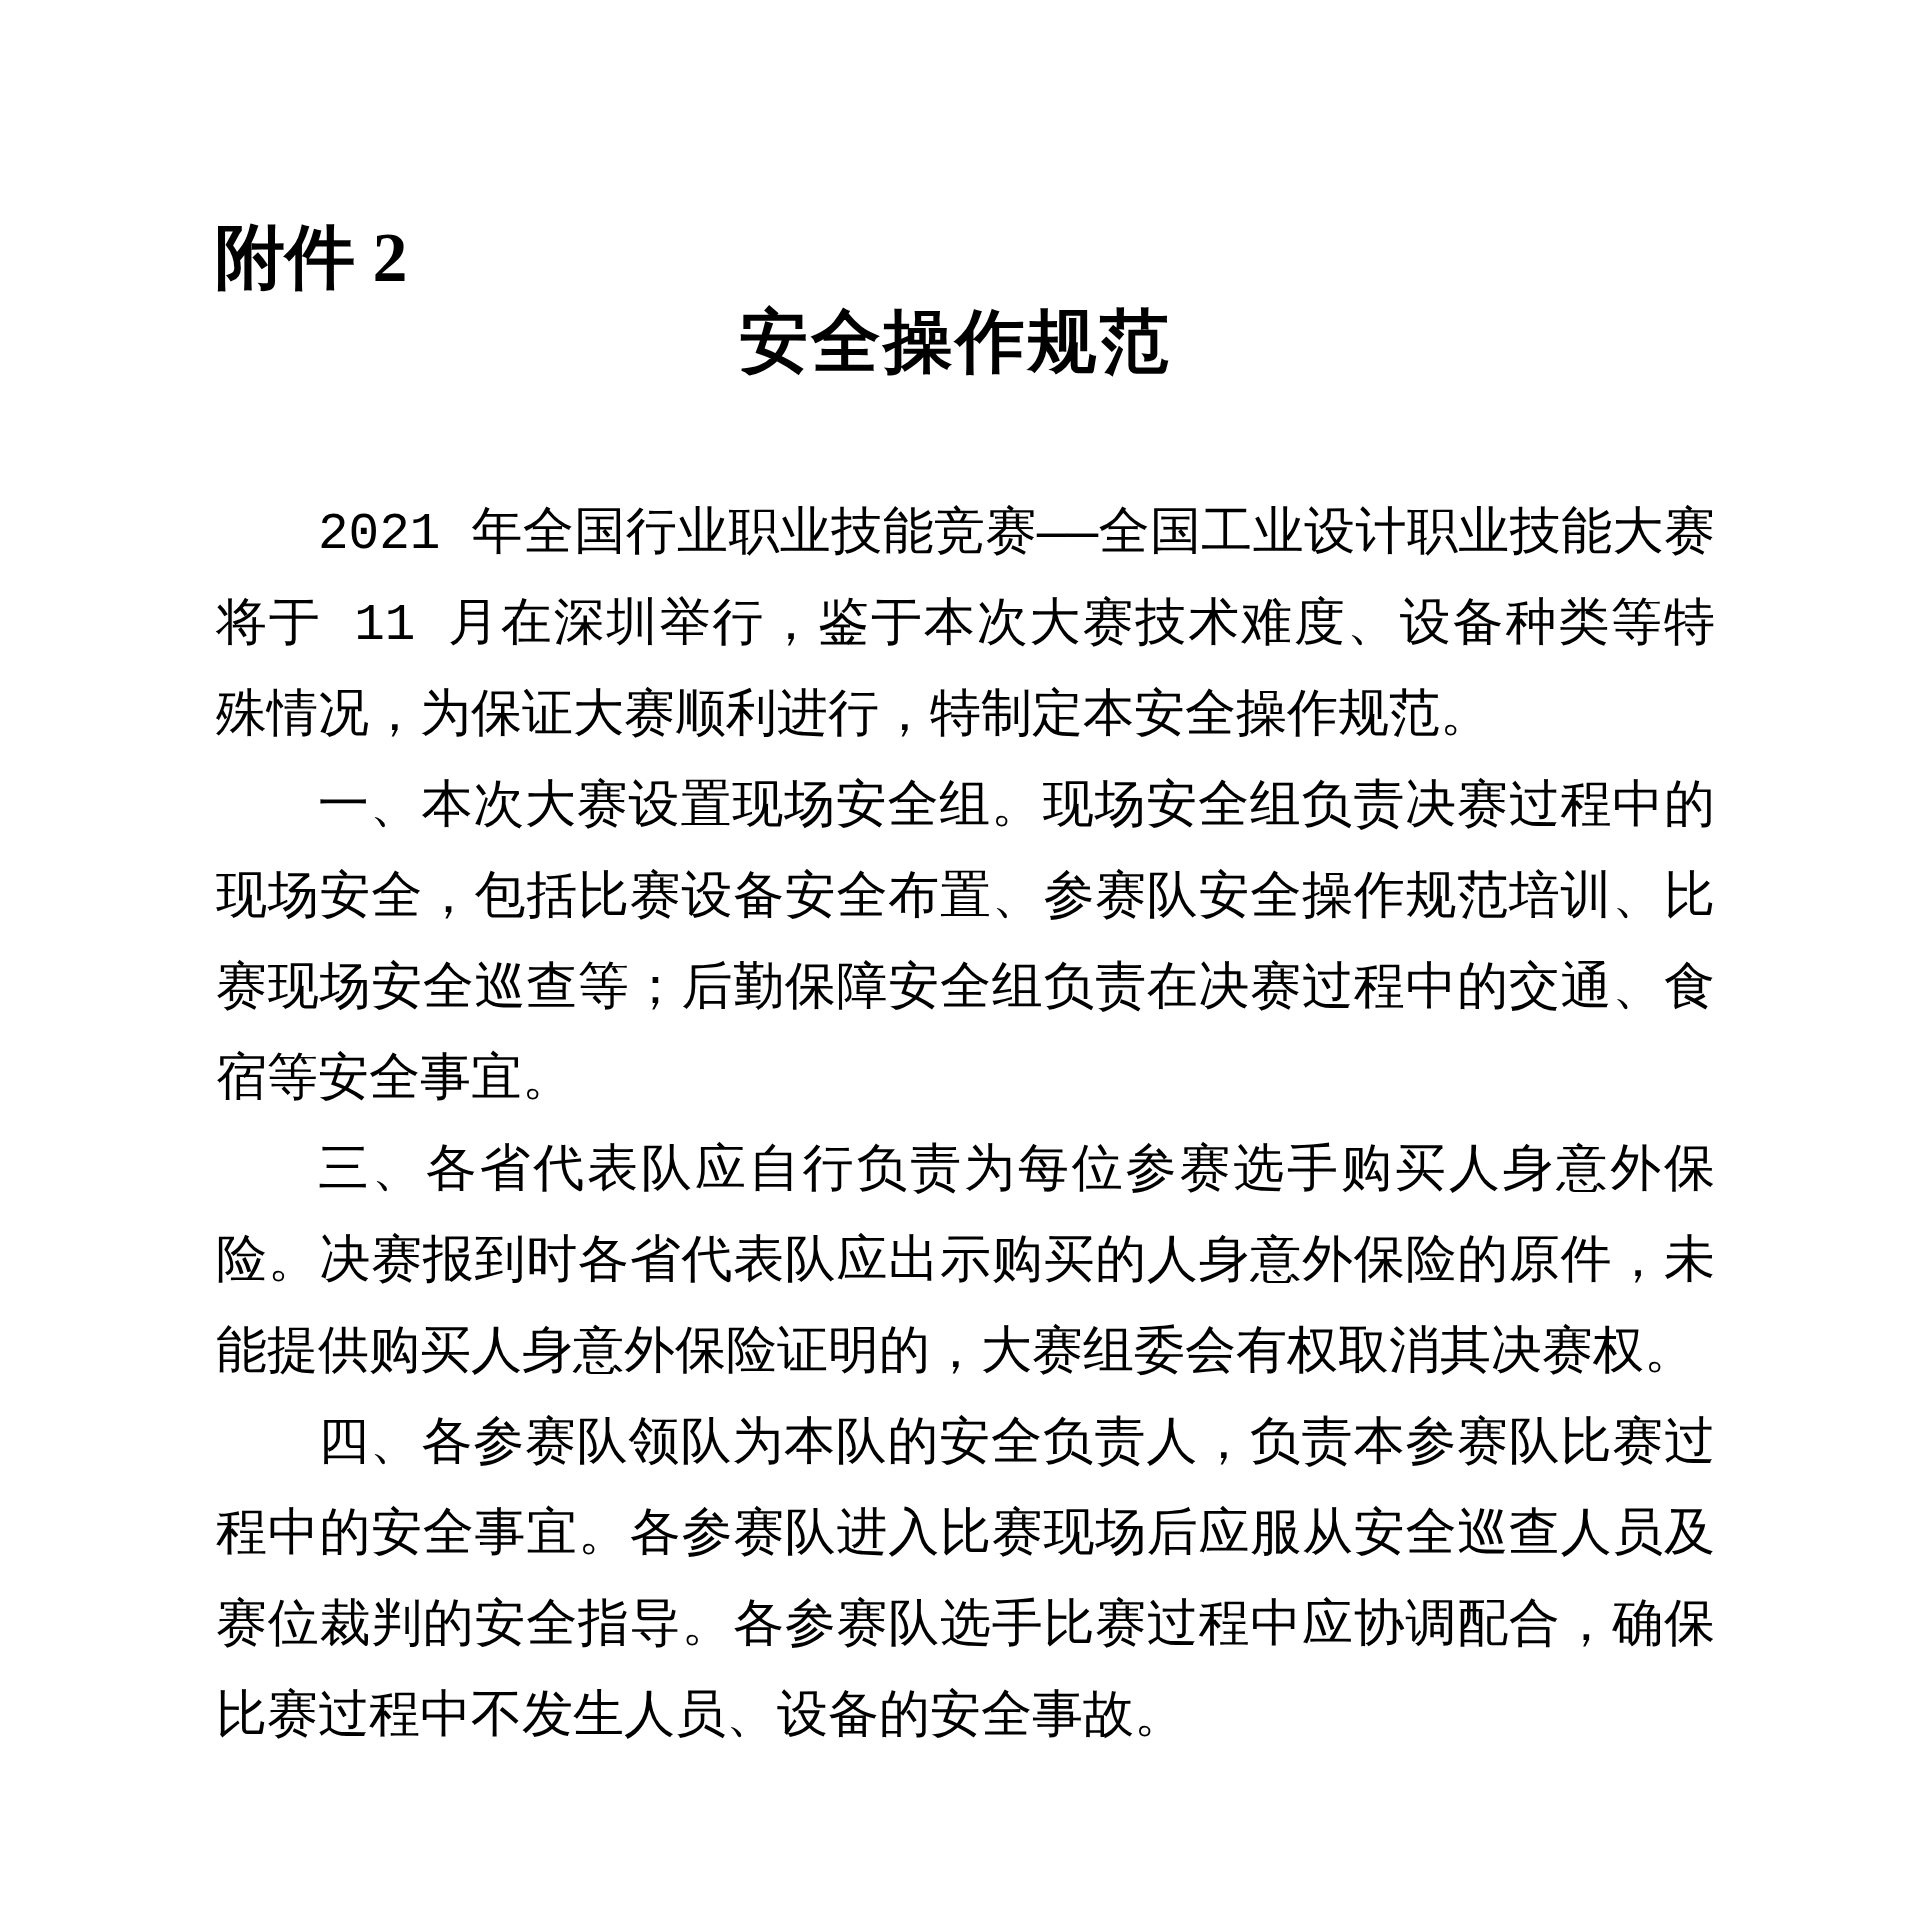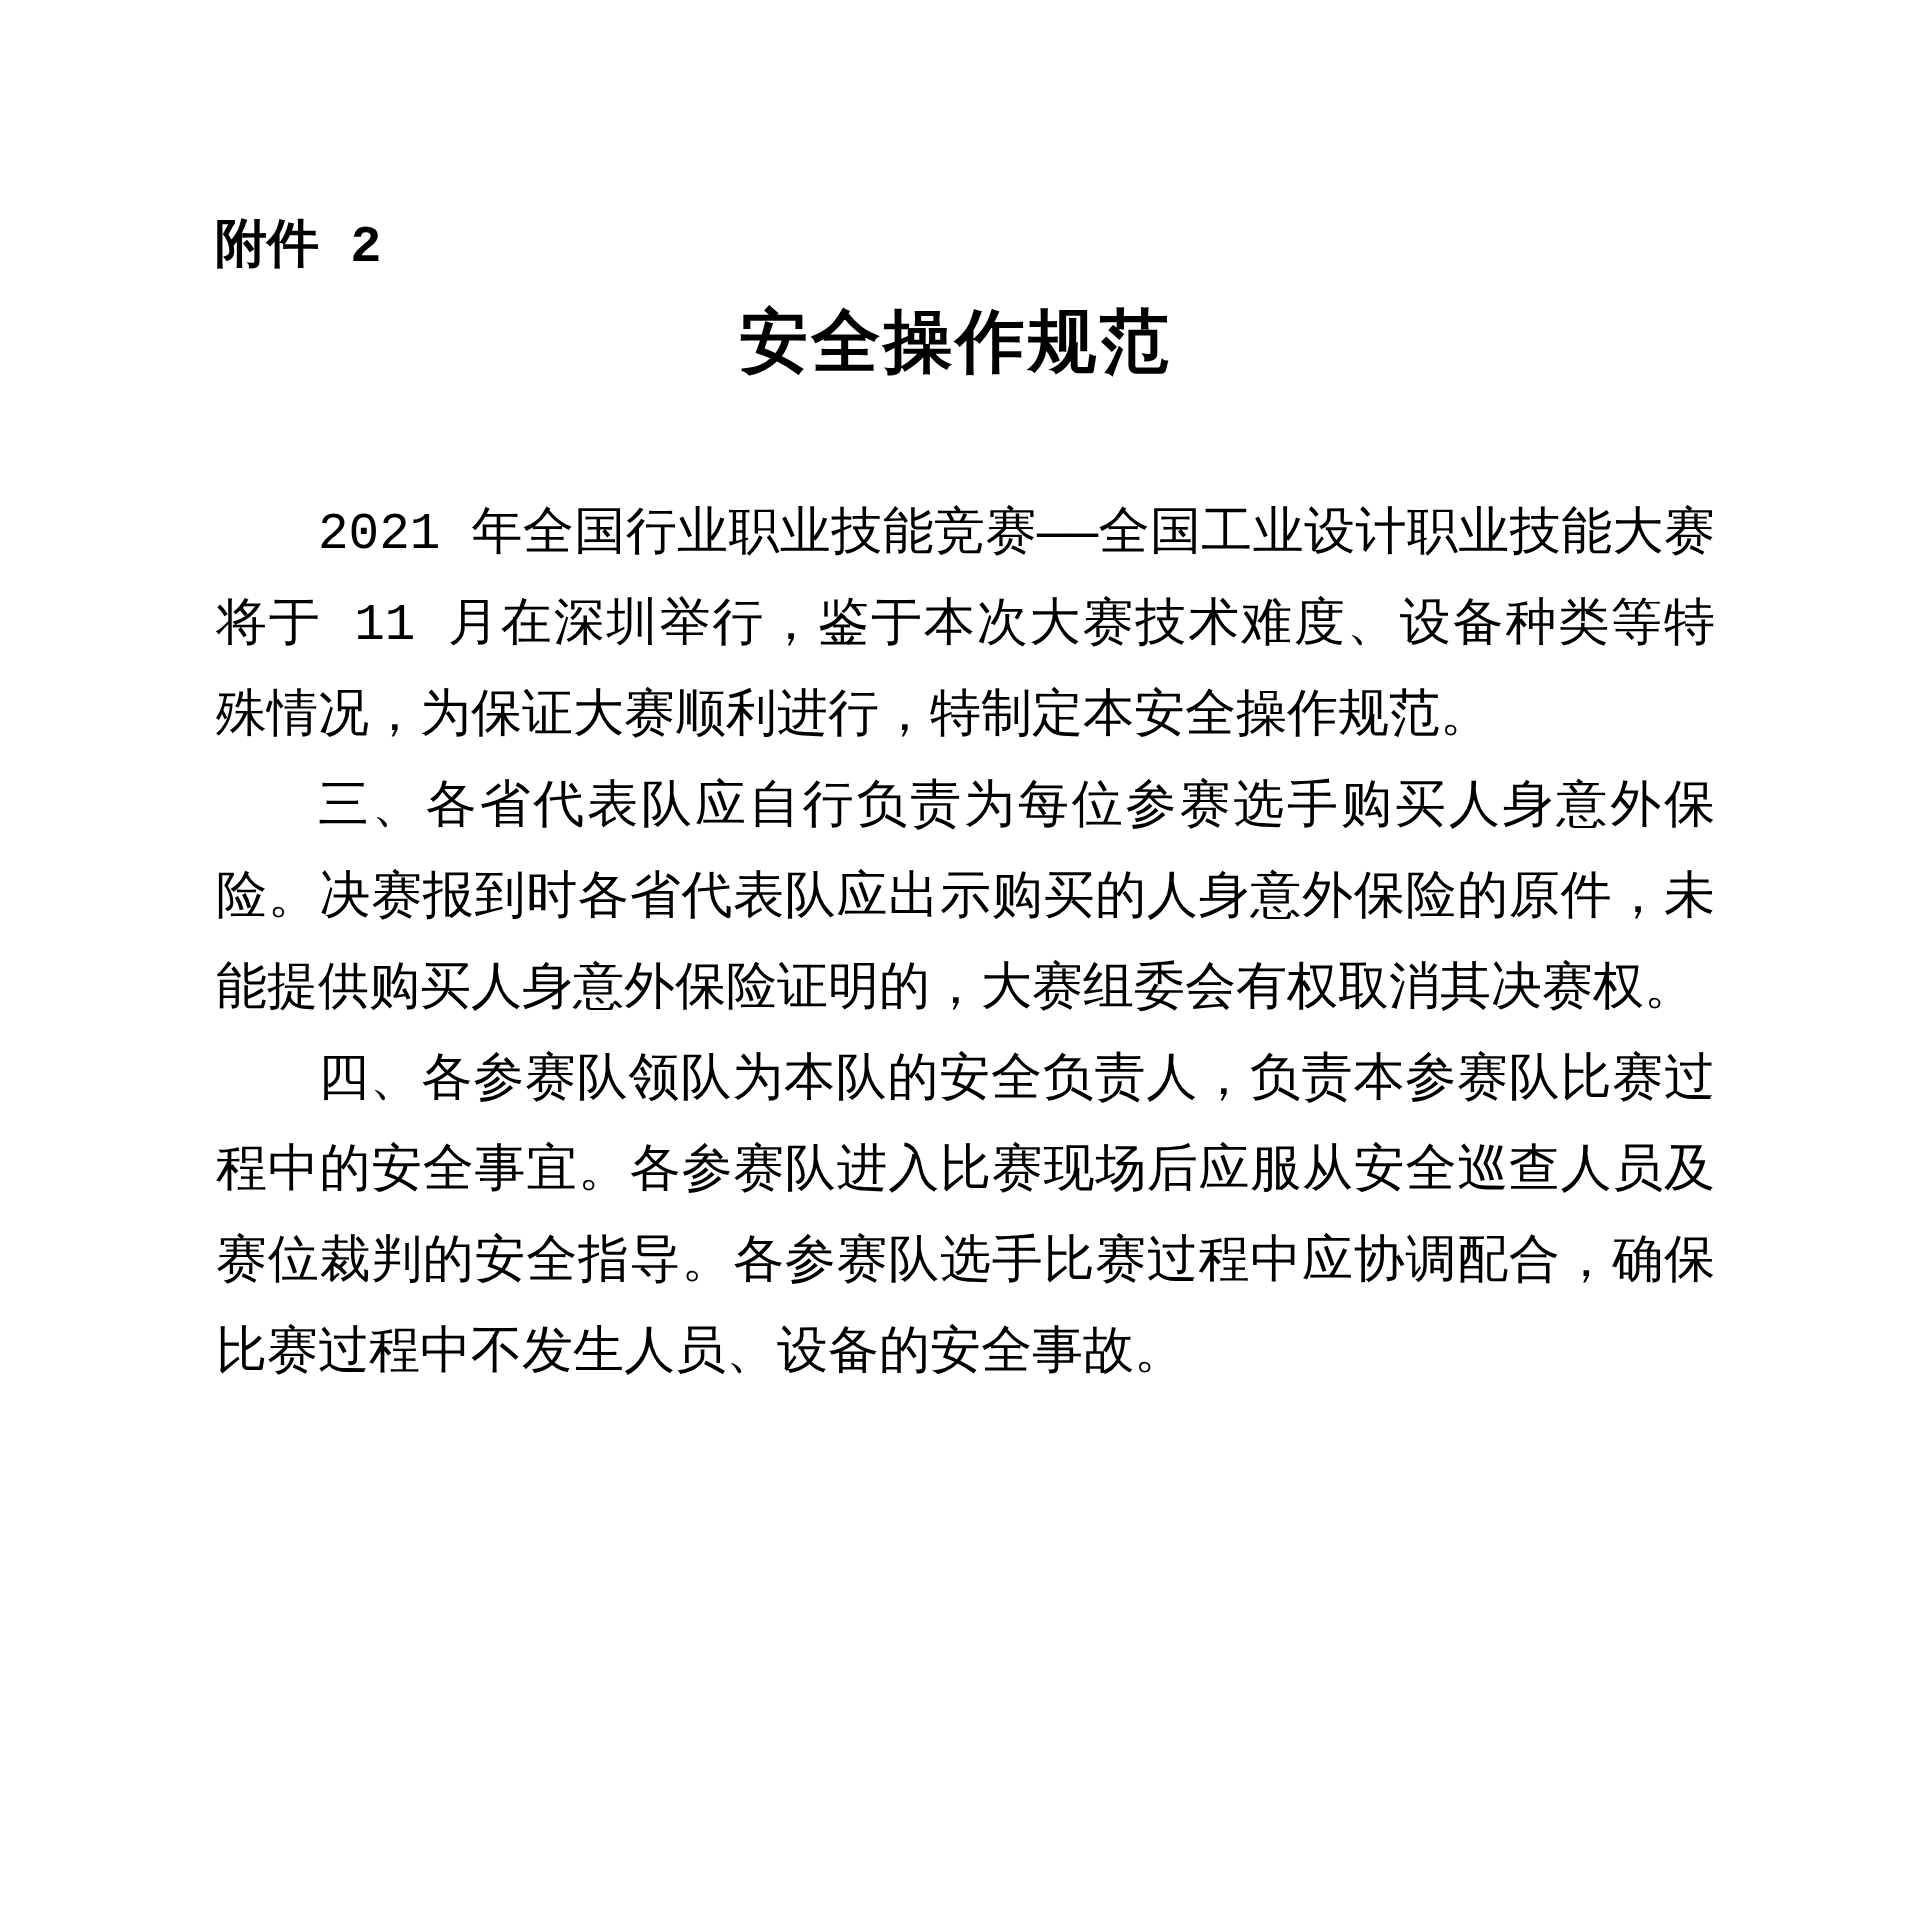--- a/index.html
+++ b/index.html
@@ -17,23 +17,23 @@
     position: relative;
     width: 1911px;
     height: 2703px;
     background: #ffffff;
     overflow: hidden;
   }
   .attachment-label {
     position: absolute;
     left: 215px;
     top: 218px;
-    font-family: Liberation Mono, monospace;
+    font-family: Liberation Serif, serif;
     font-weight: bold;
-    font-size: 52px;
+    font-size: 70px;
     line-height: 1.15;
     white-space: pre;
   }
   .doc-title {
     position: absolute;
     left: 0;
     top: 308px;
     width: 100%;
     margin: 0;
     text-align: center;
@@ -64,19 +64,20 @@
 <body>
 
 <div class="page">
 
   <div class="attachment-label">附件 2</div>
 
   <h1 class="doc-title">安全操作规范</h1>
 
   <div class="doc-body">
     <p>2021 年全国行业职业技能竞赛——全国工业设计职业技能大赛将于 11 月在深圳举行，鉴于本次大赛技术难度、设备种类等特殊情况，为保证大赛顺利进行，特制定本安全操作规范。</p>
+    <p>一、本次大赛设置现场安全组。现场安全组负责决赛过程中的现场安全，包括比赛设备安全布置、参赛队安全操作规范培训、比赛现场安全巡查等；后勤保障安全组负责在决赛过程中的交通、食宿等安全事宜。</p>
     <p>三、各省代表队应自行负责为每位参赛选手购买人身意外保险。决赛报到时各省代表队应出示购买的人身意外保险的原件，未能提供购买人身意外保险证明的，大赛组委会有权取消其决赛权。</p>
     <p>四、各参赛队领队为本队的安全负责人，负责本参赛队比赛过程中的安全事宜。各参赛队进入比赛现场后应服从安全巡查人员及赛位裁判的安全指导。各参赛队选手比赛过程中应协调配合，确保比赛过程中不发生人员、设备的安全事故。</p>
 
   </div>
 
 </div>
 
 
 </body></html>

